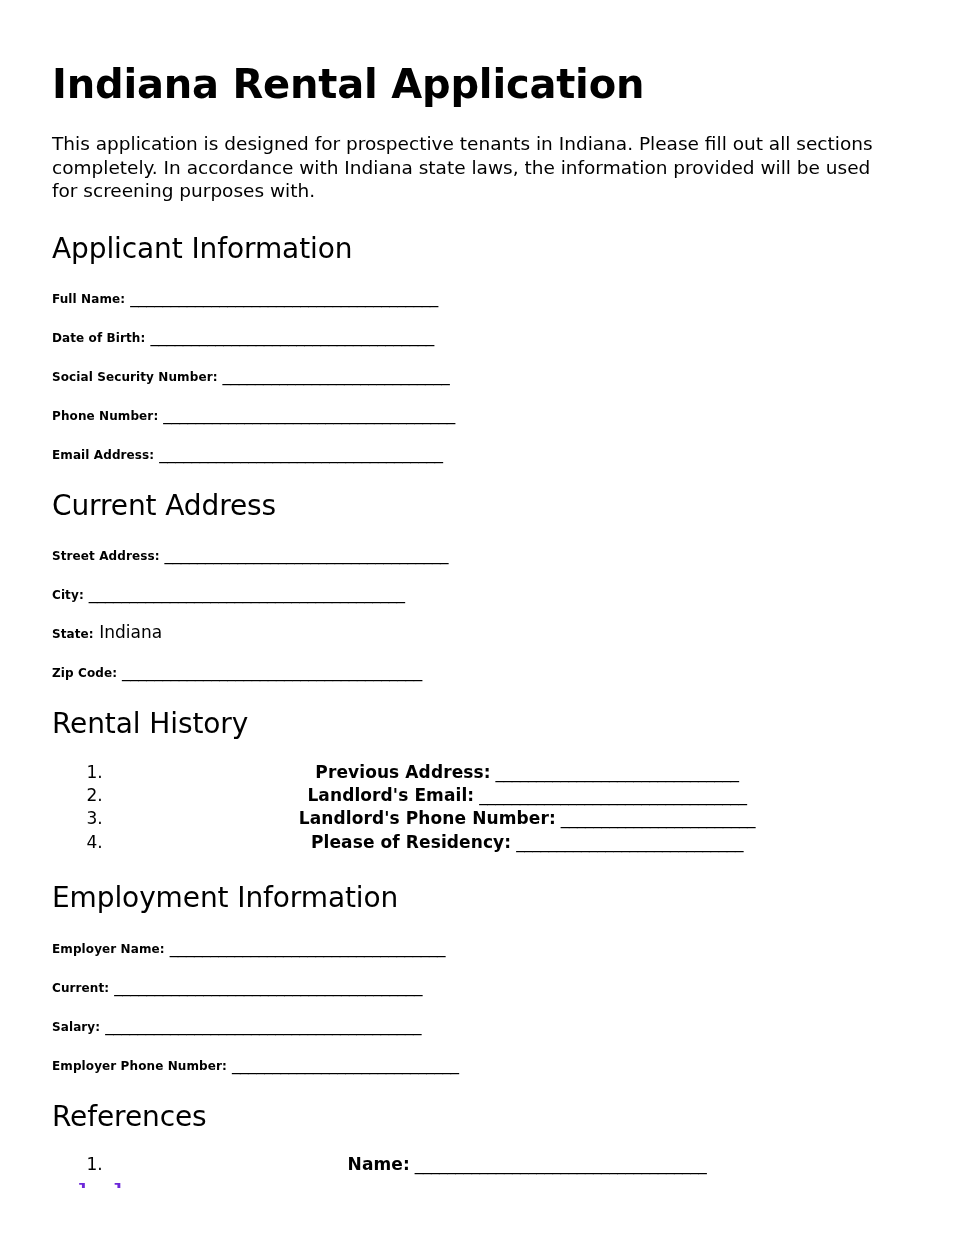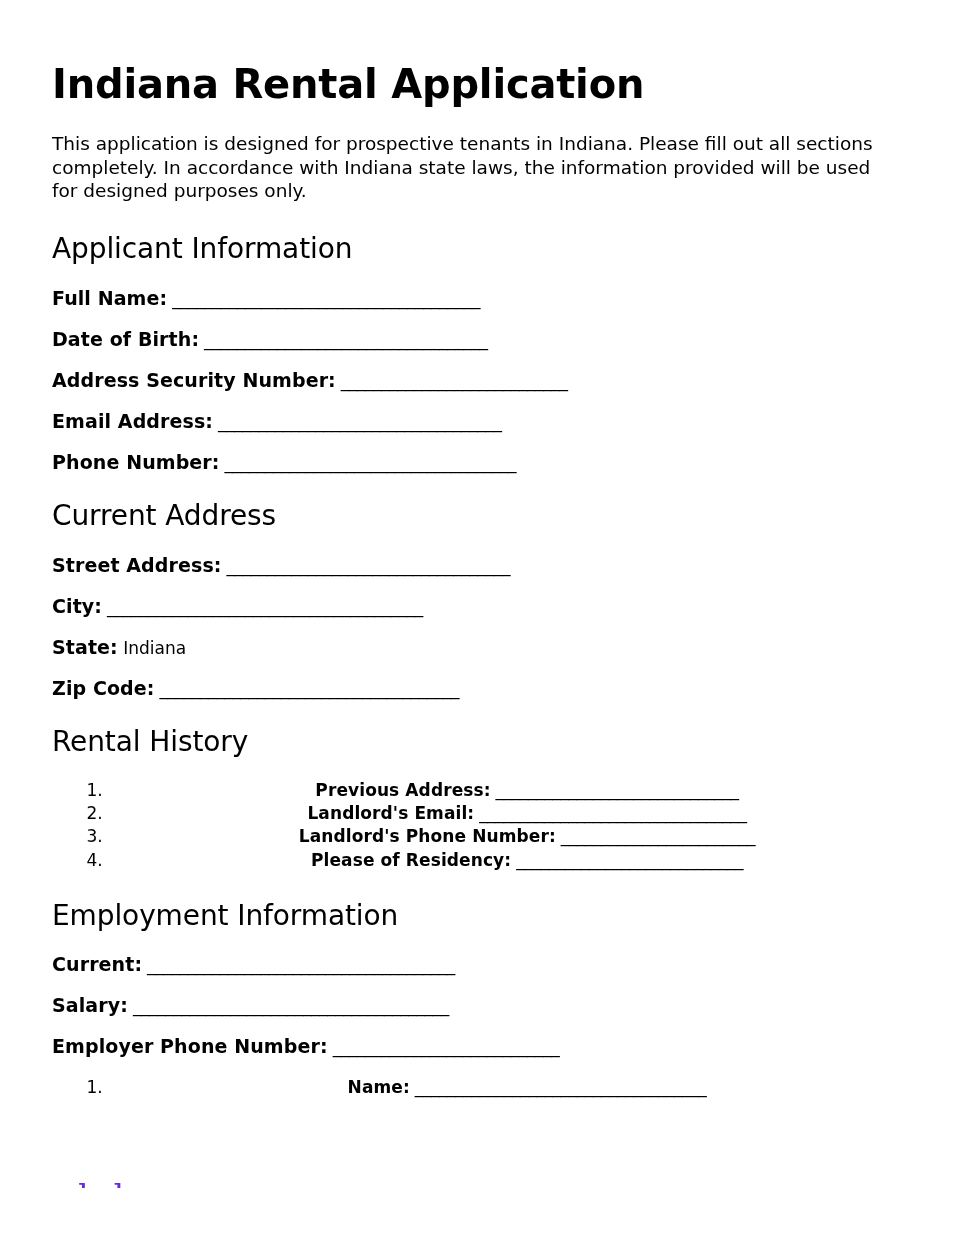--- a/index.html
+++ b/index.html
@@ -76,21 +76,21 @@
   }
   .field-row {
     font-size: 0;
     white-space: nowrap;
     line-height: 1.0;
     margin-top: 22px;
   }
   .field-row.first { margin-top: 24px; }
 
   .field-label {
-    font-size: 19px;
+    font-size: 12px;
     font-weight: bold;
     letter-spacing: 0.1px;
     display: inline;
     vertical-align: baseline;
   }
   .field-rule {
     font-size: 17px;
     font-weight: normal;
     letter-spacing: -0.4px;
     display: inline;
@@ -143,39 +143,39 @@
   }
 </style>
 </head>
 <body>
 
 <div class="page">
   <div class="content">
 
     <h1 class="doc-title">Indiana Rental Application</h1>
 
-    <p class="intro">This application is designed for prospective tenants in Indiana. Please fill out all sections completely. In accordance with Indiana state laws, the information provided will be used for designed purposes only.</p>
+    <p class="intro">This application is designed for prospective tenants in Indiana. Please fill out all sections completely. In accordance with Indiana state laws, the information provided will be used for screening purposes with.</p>
 
     <h2 class="section-heading sh-applicant">Applicant Information</h2>
 
     <div class="field-list">
       <div class="field-row first">
         <span class="field-label">Full Name:</span><span class="field-rule"> ______________________________________</span>
       </div>
       <div class="field-row">
         <span class="field-label">Date of Birth:</span><span class="field-rule"> ___________________________________</span>
       </div>
       <div class="field-row">
-        <span class="field-label">Address Security Number:</span><span class="field-rule"> ____________________________</span>
+        <span class="field-label">Social Security Number:</span><span class="field-rule"> ____________________________</span>
+      </div>
+      <div class="field-row">
+        <span class="field-label">Phone Number:</span><span class="field-rule"> ____________________________________</span>
       </div>
       <div class="field-row">
         <span class="field-label">Email Address:</span><span class="field-rule"> ___________________________________</span>
-      </div>
-      <div class="field-row">
-        <span class="field-label">Phone Number:</span><span class="field-rule"> ____________________________________</span>
       </div>
     </div>
 
     <h2 class="section-heading sh-current">Current Address</h2>
 
     <div class="field-list">
       <div class="field-row first">
         <span class="field-label">Street Address:</span><span class="field-rule"> ___________________________________</span>
       </div>
       <div class="field-row">
@@ -194,31 +194,35 @@
     <ol class="num-list">
       <li><span class="field-label">Previous Address:</span><span class="field-rule"> ______________________________</span></li>
       <li><span class="field-label">Landlord's Email:</span><span class="field-rule"> _________________________________</span></li>
       <li><span class="field-label">Landlord's Phone Number:</span><span class="field-rule"> ________________________</span></li>
       <li><span class="field-label">Please of Residency:</span><span class="field-rule"> ____________________________</span></li>
     </ol>
 
     <h2 class="section-heading sh-employment">Employment Information</h2>
 
     <div class="field-list">
+      <div class="field-row first">
+        <span class="field-label">Employer Name:</span><span class="field-rule"> __________________________________</span>
+      </div>
       <div class="field-row">
         <span class="field-label">Current:</span><span class="field-rule"> ______________________________________</span>
       </div>
       <div class="field-row">
         <span class="field-label">Salary:</span><span class="field-rule"> _______________________________________</span>
       </div>
       <div class="field-row">
         <span class="field-label">Employer Phone Number:</span><span class="field-rule"> ____________________________</span>
       </div>
     </div>
 
+    <h2 class="section-heading sh-references">References</h2>
 
     <ol class="num-list">
       <li><span class="field-label">Name:</span><span class="field-rule"> ____________________________________</span></li>
     </ol>
 
   </div>
 
   <div class="watermark">web-learn.org</div>
 </div>
 

